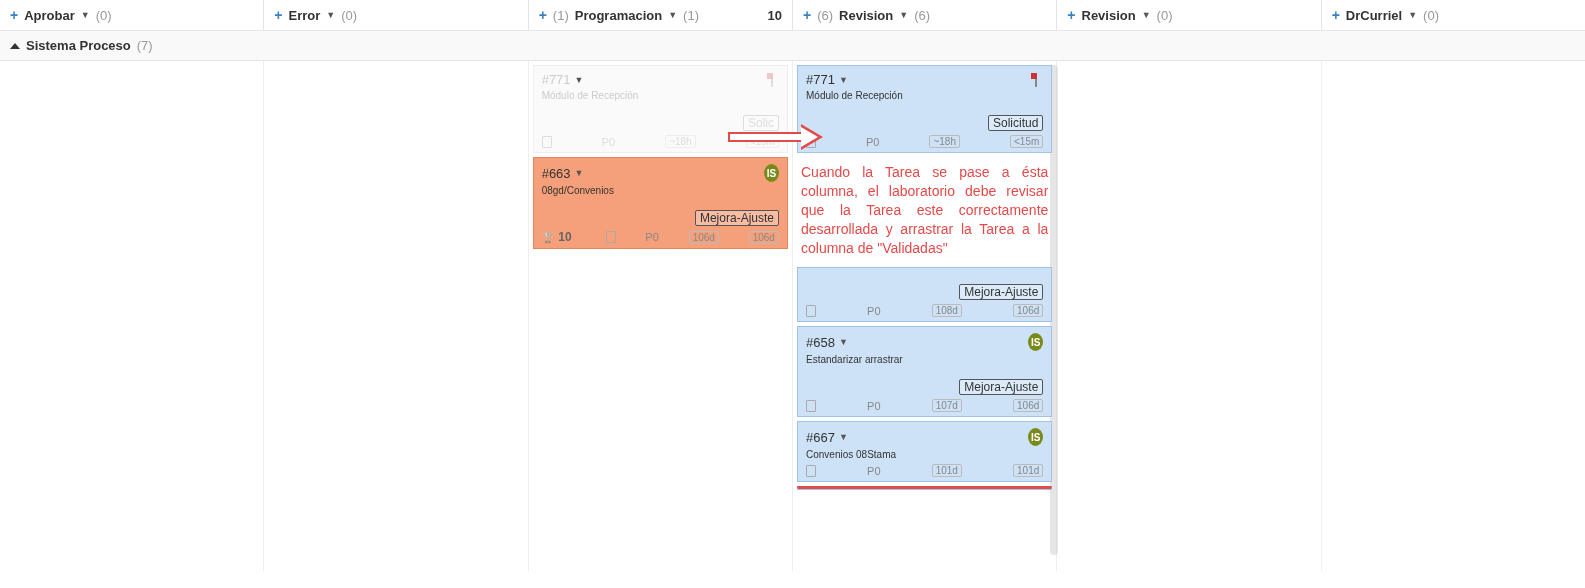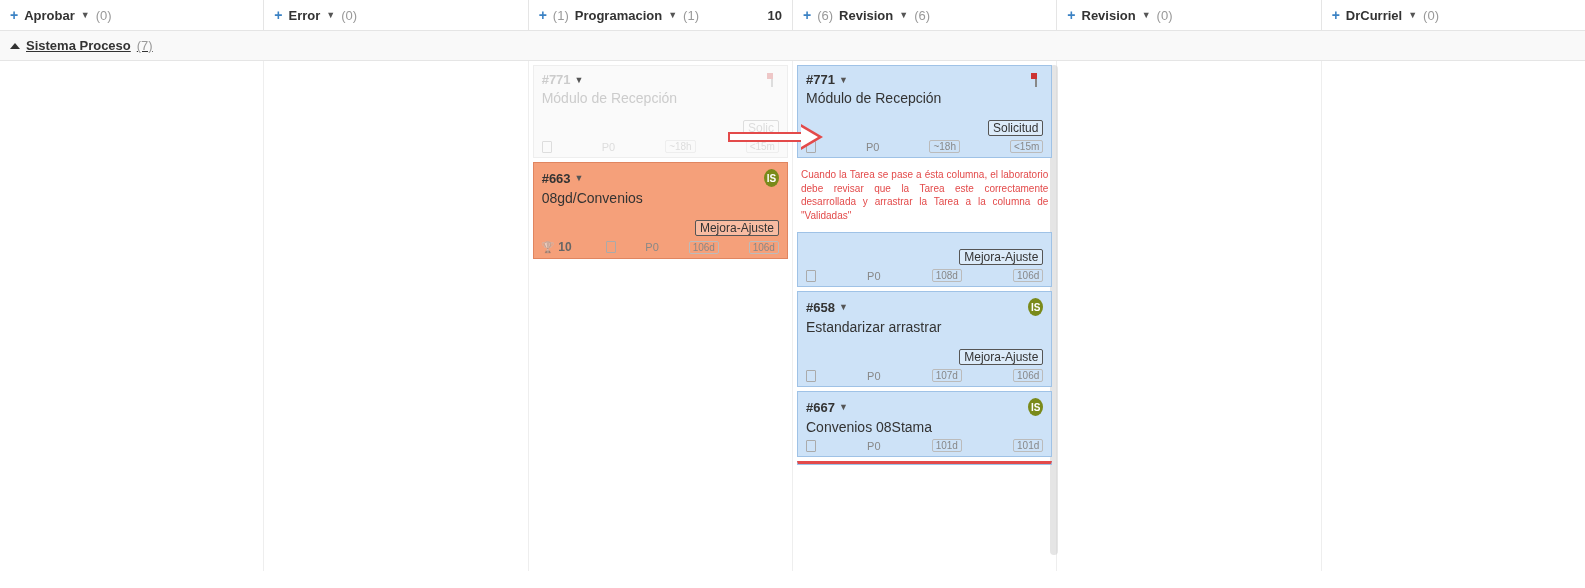--- a/index.html
+++ b/index.html
@@ -36,21 +36,20 @@
     font-weight: 700;
     color: #333;
   }
   .swimlane-header {
     padding: 7px 10px;
     border-bottom: 1px solid #e5e5e5;
     display: flex;
     align-items: center;
     gap: 6px;
     background: #f9f9f9;
-    text-decoration: underline;
   }
   .chevron-icon {
     width: 0; height: 0;
     border-left: 5px solid transparent;
     border-right: 5px solid transparent;
     border-bottom: 6px solid #333;
     display: inline-block;
   }
   .lane-title { font-weight: 700; }
   .lane-count { color: #999; }
@@ -81,22 +80,22 @@
   }
   .card.ghost .task-id, .card.ghost .task-title { color: #ccc; }
   .card.orange {
     background: #f5a07a;
     border-color: #e08560;
   }
   .card.redtop {
     border-top: 3px solid #e34a4a;
   }
   .task-row1 { display: flex; align-items: center; gap: 4px; }
-  .task-id { font-weight: 700; color: #333; font-size: 13px; }
-  .task-title { margin-top: 3px; font-size: 14px; color: #333; }
+  .task-id { font-weight: 400; color: #333; font-size: 13px; }
+  .task-title { margin-top: 3px; font-size: 10px; color: #333; }
   .badge-avatar {
     margin-left: auto;
     width: 15px; height: 18px;
     border-radius: 50%;
     background: #7a8a1a;
     color: #fff;
     font-size: 10px;
     font-weight: 700;
     display: flex; align-items: center; justify-content: center;
   }
@@ -187,21 +186,21 @@
     content: "";
     position: absolute;
     top: -10px; left: -22px;
     width: 0; height: 0;
     border-top: 10px solid transparent;
     border-bottom: 10px solid transparent;
     border-left: 17px solid #fff;
   }
   .red-note {
     color: #e34a4a;
-    font-size: 10px;
+    font-size: 14px;
     line-height: 1.35;
     padding: 6px 4px 10px 4px;
     text-align: justify;
   }
   .scroll-overlay {
     position: absolute;
     top: 4px; right: -2px;
     width: 8px; height: 490px;
     background: #ccc;
     border-radius: 4px;

